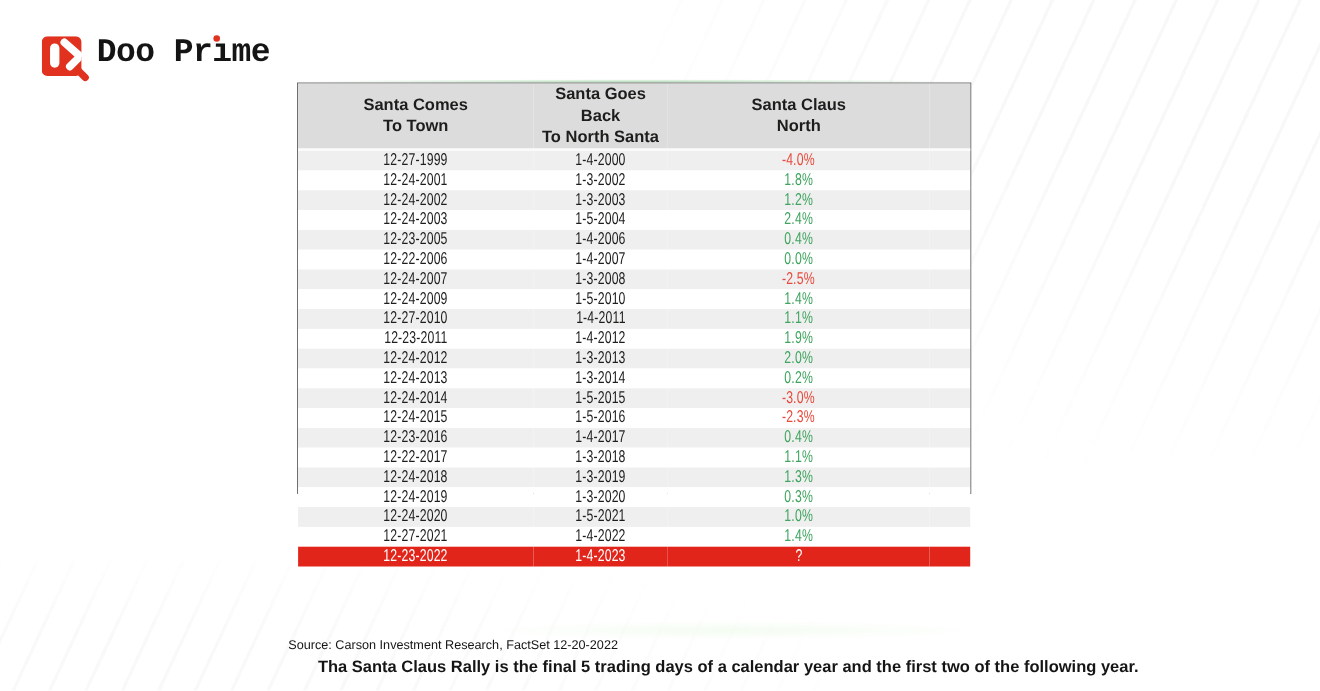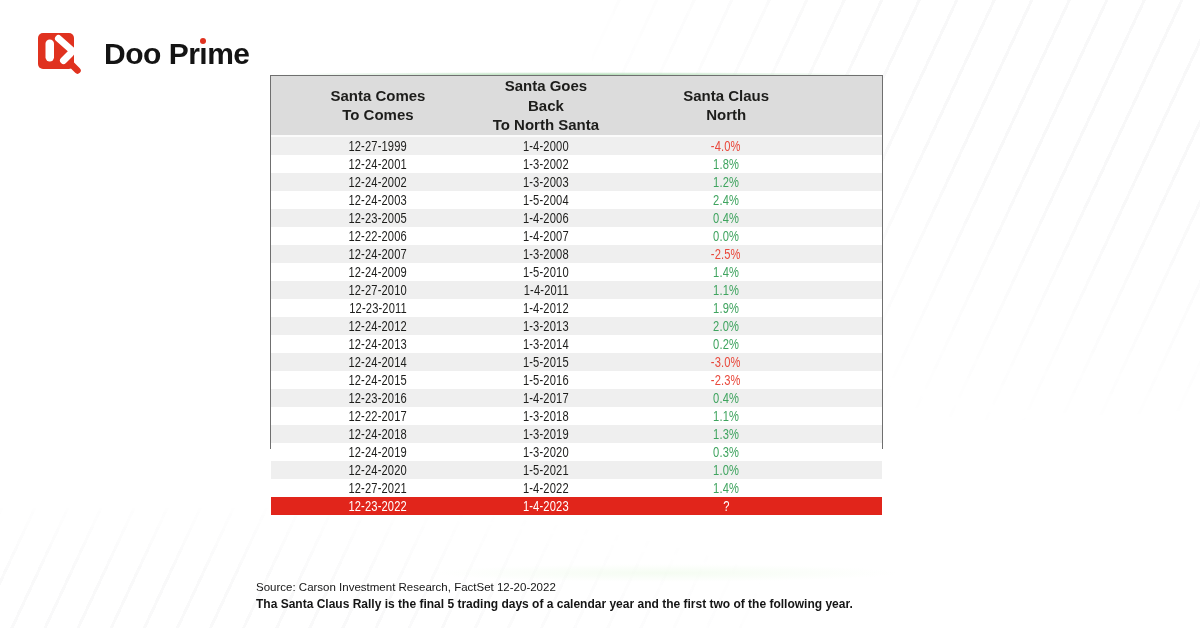--- a/index.html
+++ b/index.html
@@ -12,21 +12,21 @@
   .stripes-tr { top:0; right:0; width:620px; height:420px;
     background:repeating-linear-gradient(115deg, rgba(120,120,130,0.05) 0 3px, rgba(255,255,255,0) 3px 34px);
     -webkit-mask-image:radial-gradient(ellipse at 85% 0%, #000 30%, transparent 75%);
             mask-image:radial-gradient(ellipse at 85% 0%, #000 30%, transparent 75%); }
   .stripes-bl { bottom:0; left:0; width:760px; height:120px;
     background:repeating-linear-gradient(115deg, rgba(120,120,130,0.045) 0 3px, rgba(255,255,255,0) 3px 30px);
     -webkit-mask-image:radial-gradient(ellipse at 15% 100%, #000 30%, transparent 80%);
             mask-image:radial-gradient(ellipse at 15% 100%, #000 30%, transparent 80%); }
 
   
-  .logo { position:absolute; left:38px; top:33px; display:flex; align-items:center; gap:20px; }
+  .logo { position:absolute; left:38px; top:33px; display:flex; gap:4px;font-family:Liberation Mono, monospace; }
   .logo-mark { width:46px; height:42px; flex:0 0 auto; }
   .logo-text { font-size:30px; font-weight:bold; color:#141414; letter-spacing:-0.5px; line-height:1; }
   .logo-i { position:relative; display:inline-block; }
   .logo-i::after { content:""; position:absolute; left:1px; top:-1px; width:6px; height:6px;
     border-radius:50%; background:#e0321f; }
 
   
   .glow-top { position:absolute; left:270px; top:72px; width:613px; height:5px; pointer-events:none;
     background:radial-gradient(ellipse at 50% 50%, rgba(165,215,170,0.85) 0%, rgba(165,215,170,0) 70%); }
   .glow-bottom { position:absolute; left:430px; top:564px; width:470px; height:18px; pointer-events:none; opacity:.55;
@@ -43,23 +43,23 @@
   tbody tr:nth-child(odd)  { background:#efefef; }
   tbody tr:nth-child(even) { background:#ffffff; }
   .cnd { display:inline-block; transform:scaleX(0.72); transform-origin:50% 50%;
     font-size:15.5px; color:#1d1d1b; white-space:nowrap; letter-spacing:0.2px; }
   .pos { color:#3fa45f; }
   .neg { color:#e9493c; }
   tbody tr.highlight { background:#e1251b !important; }
   tbody tr.highlight .cnd { color:#ffffff; }
 
   
-  .footer { position:absolute; left:256px; top:579px; color:#151515; }
+  .footer { position:absolute; left:262px; top:579px; color:#151515; }
   .footer .src  { font-size:11.5px; font-weight:normal; line-height:1.45; }
-  .footer .note { font-size:12px; font-weight:bold; line-height:1.45; }
+  .footer .note { font-size:15px; font-weight:bold; line-height:1.45;margin-left:27px; }
 </style>
 </head>
 <body>
 
 <div class="canvas">
 
   <div class="stripes stripes-tr"></div>
   <div class="stripes stripes-bl"></div>
 
   <div class="logo">
@@ -80,21 +80,21 @@
       <colgroup>
         <col style="width:35%">
           <col style="width:20%">
           <col style="width:39%">
           <col style="width:6%">
       </colgroup>
       <thead>
         <tr>
           <th>
             <span>Santa Comes</span><br>
-            <span>To Comes</span>
+            <span>To Town</span>
           </th>
           <th>
             <span>Santa Goes Back</span><br>
             <span>To North Santa</span>
           </th>
           <th>
             <span>Santa Claus</span><br>
             <span>North</span>
           </th>
           <th></th>

